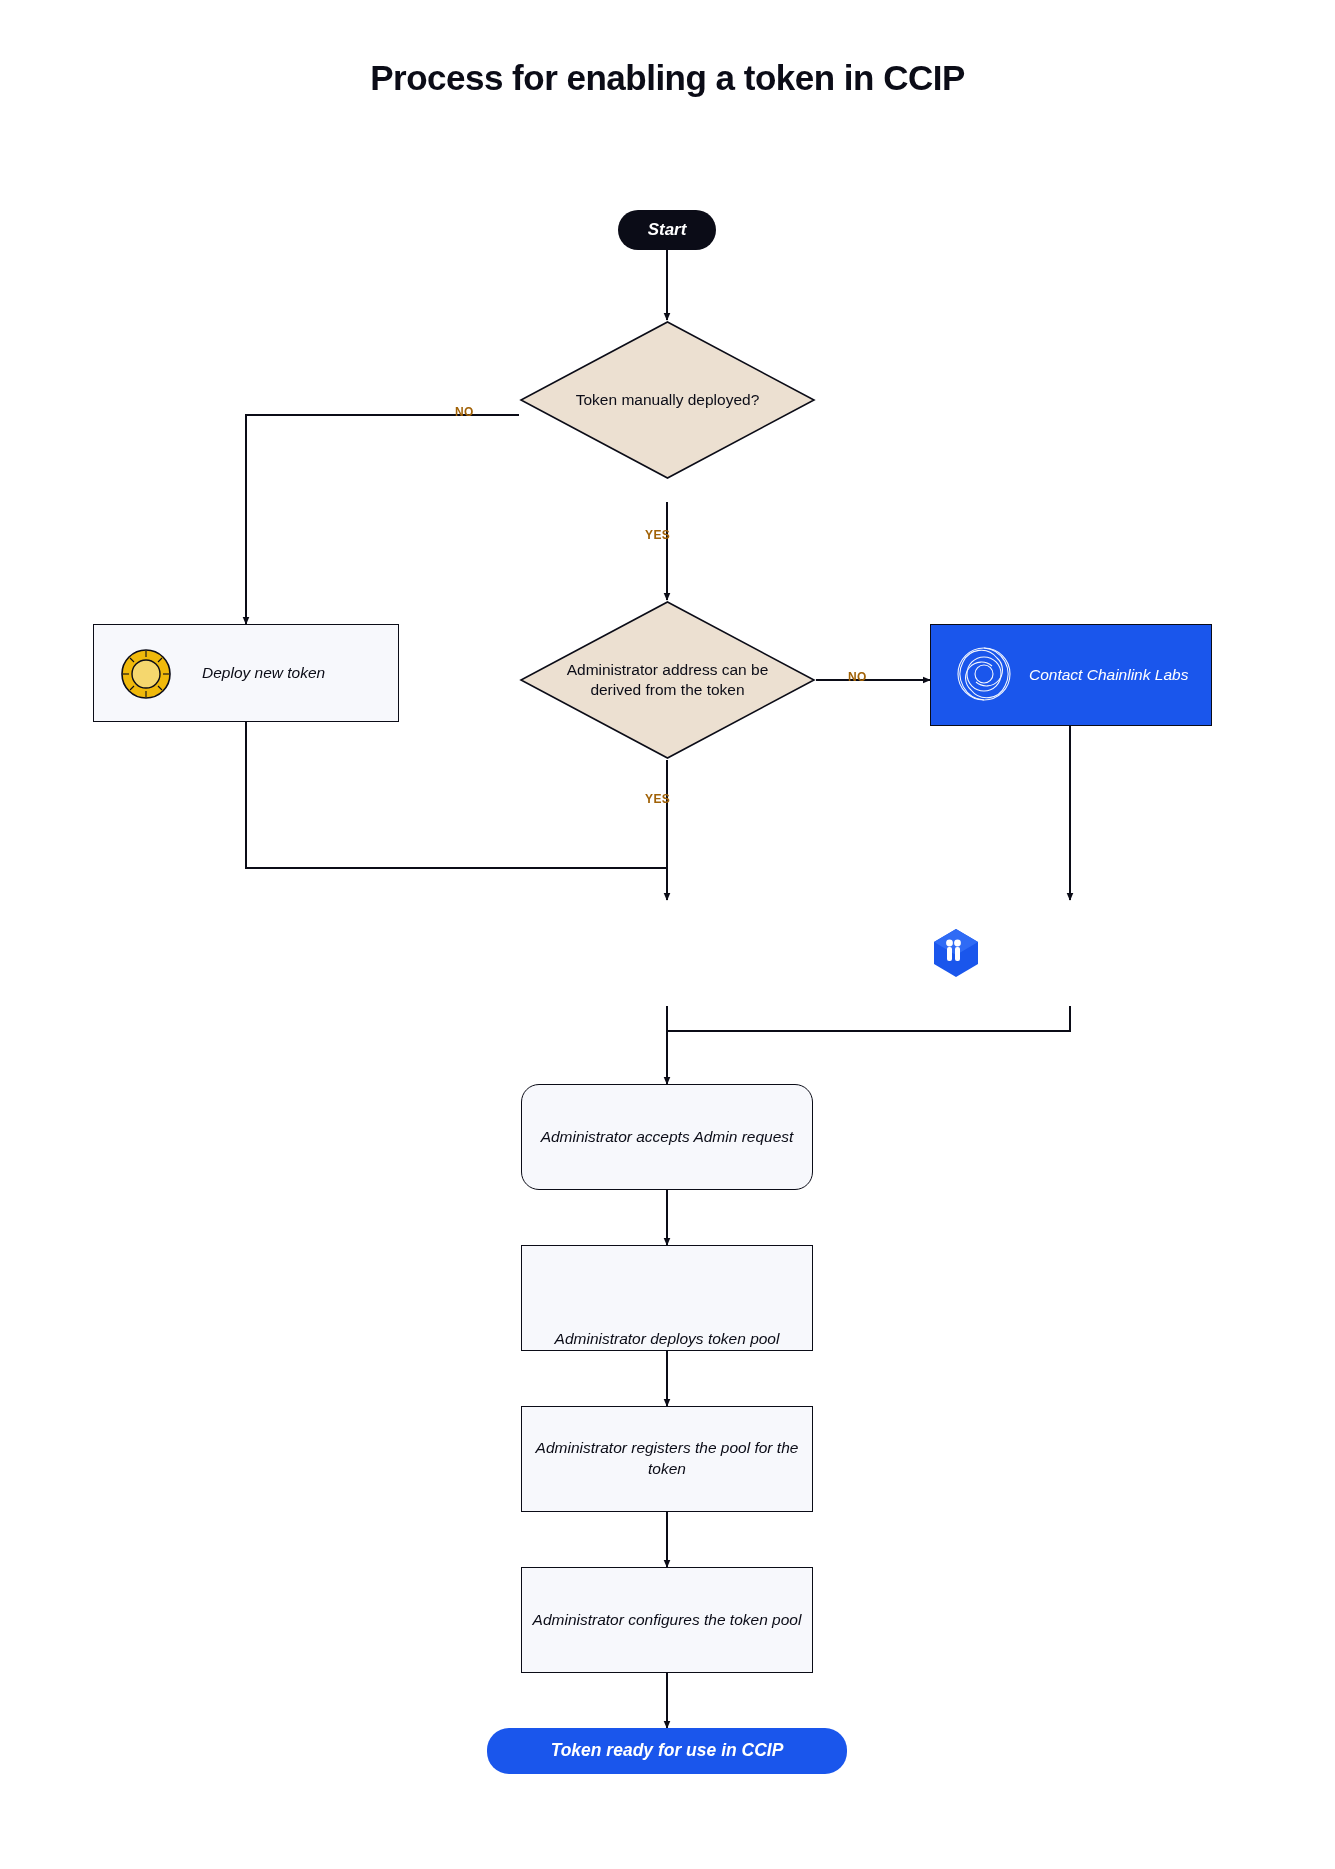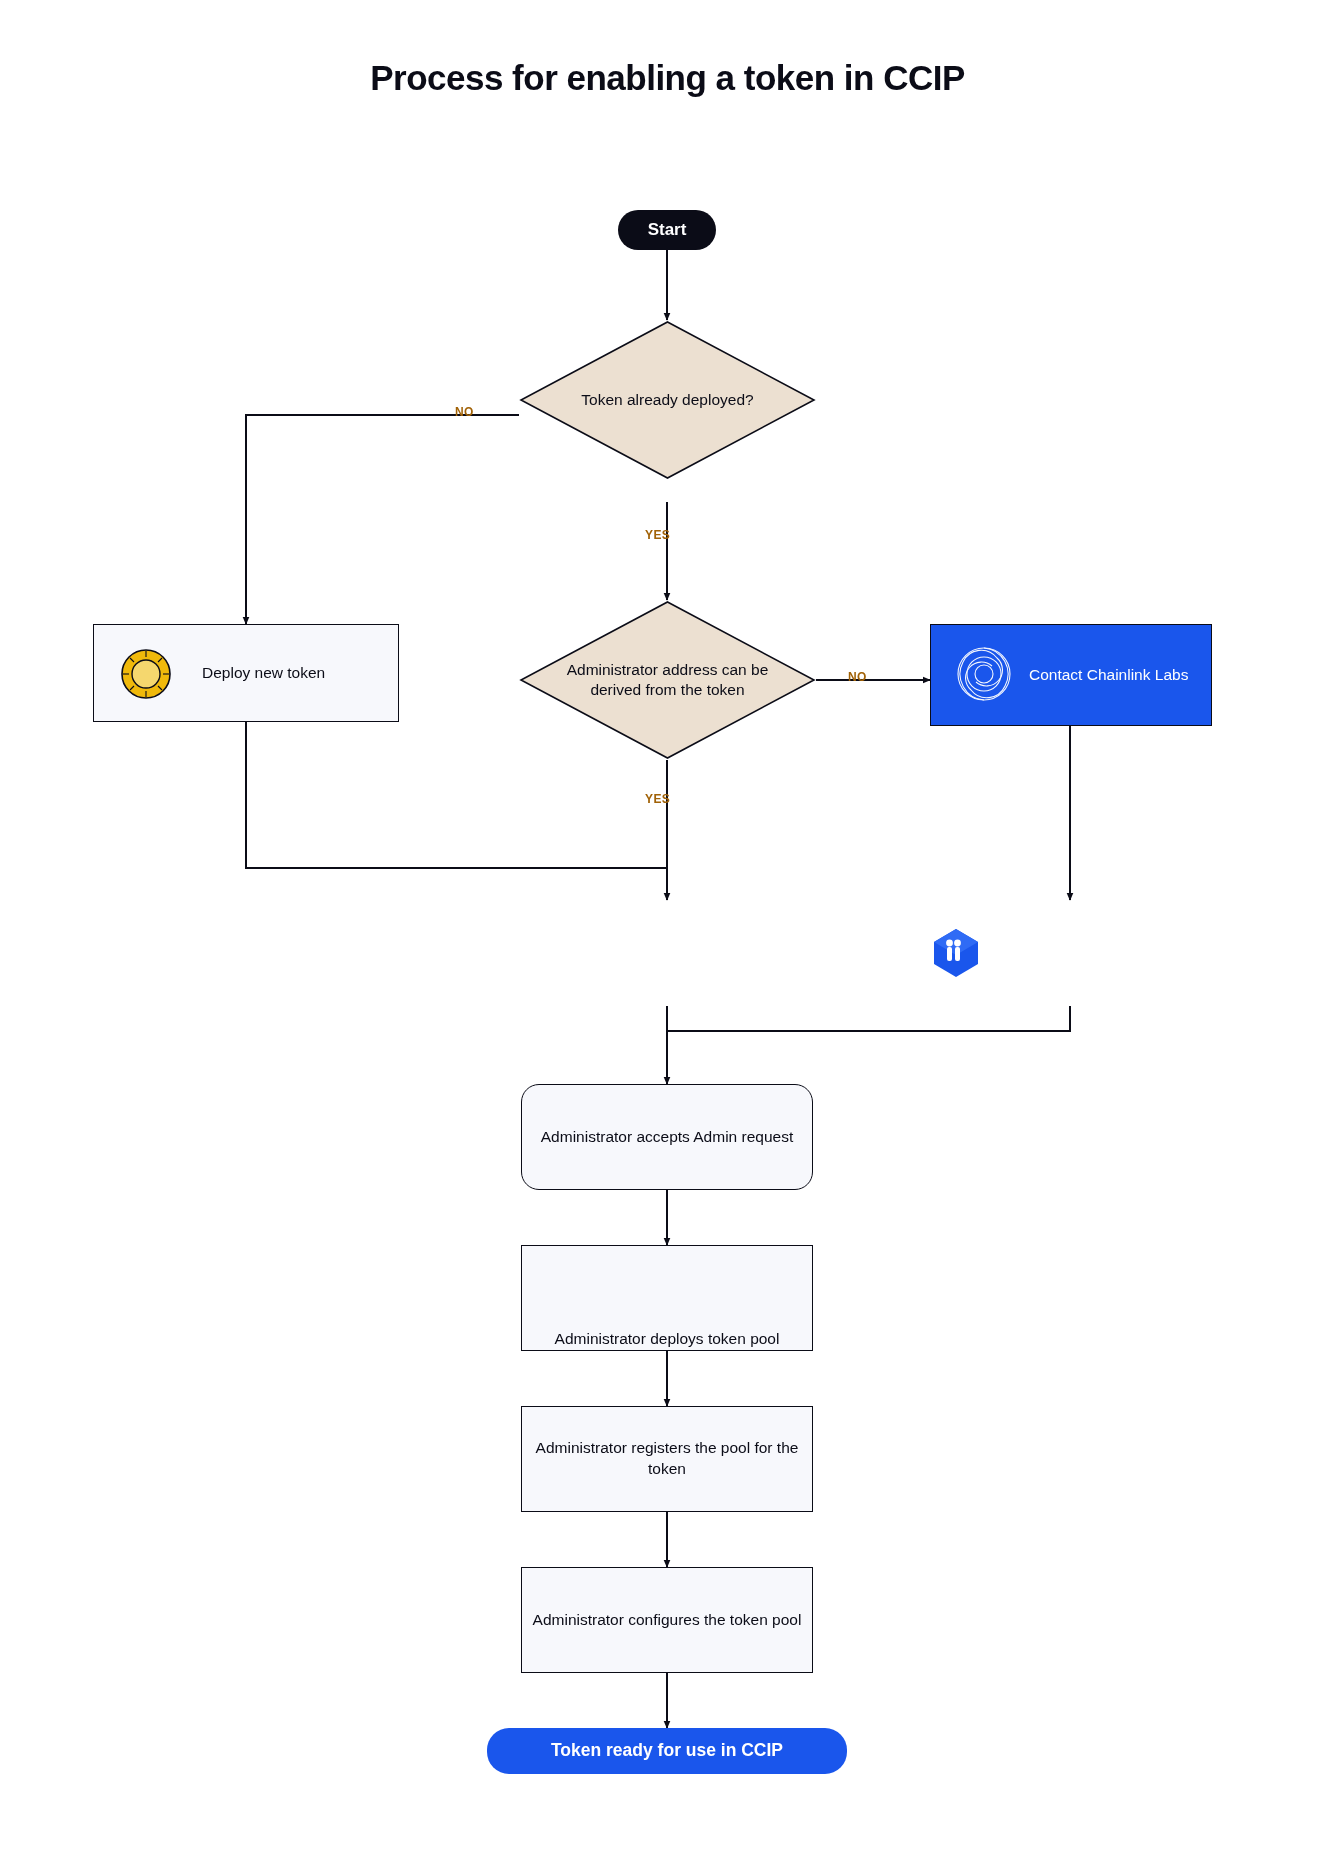--- a/index.html
+++ b/index.html
@@ -39,20 +39,21 @@
   }
   .node {
     position: absolute;
     box-sizing: border-box;
     display: flex;
     align-items: center;
     justify-content: center;
     text-align: center;
     font-size: 15.5px;
     line-height: 1.35;
+    font-style: italic;
   }
   
   .pill-start {
     background: #0b0c17;
     color: #ffffff;
     border-radius: 20px;
     font-weight: bold;
     font-size: 17px;
   }
   
@@ -176,21 +177,21 @@
   </svg>
 
   <div class="node pill-start" style="left:618px; top:210px; width:98px; height:40px;">
     <span>Start</span>
   </div>
 
   <div class="diamond-wrap" style="left:519px; top:320px; width:297px; height:160px;">
     <svg width="297" height="160">
       <polygon points="148.5,2 295,80 148.5,158 2,80" fill="#ece0d1" stroke="#0b0c17" stroke-width="1.6"></polygon>
     </svg>
-    <div class="diamond-label">Token already deployed?</div>
+    <div class="diamond-label">Token manually deployed?</div>
   </div>
 
   <div class="edge-label" style="left:455px; top:405px;">NO</div>
 
   <div class="edge-label" style="left:645px; top:528px;">YES</div>
 
   <div class="node box box-icon-left" style="left:93px; top:624px; width:306px; height:98px;">
     <span>Deploy new token</span>
   </div>
   <div class="icon-slot" style="left:120px; top:648px; width:52px; height:52px;">

